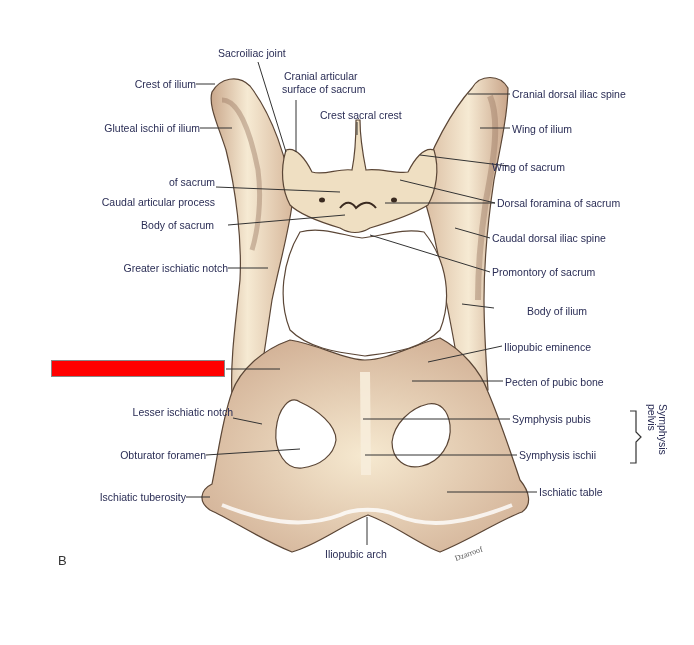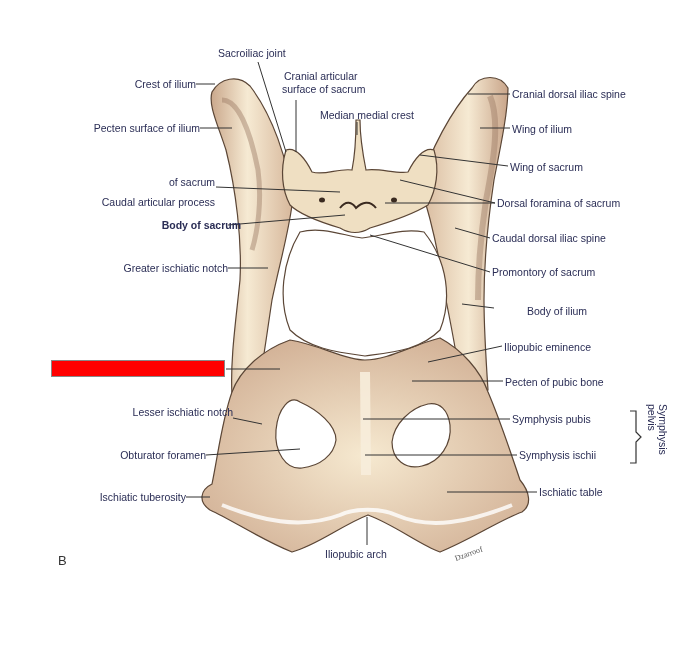--- a/index.html
+++ b/index.html
@@ -99,35 +99,35 @@
     <path d="M630,411 L636,411 L636,432 L641,437 L636,442 L636,463 L630,463" fill="none" stroke="#333" stroke-width="1.2"></path>
 
     <text x="456" y="561" font-size="8" fill="#555" transform="rotate(-20 456 561)" font-family="Liberation Serif, serif">Dzarroof</text>
   </svg>
 
   <div class="redact"></div>
 
   <div class="lbl" style="left:218px;top:47px;">Sacroiliac joint</div>
   <div class="lbl" style="left:284px;top:70px;">Cranial articular</div>
   <div class="lbl" style="left:282px;top:83px;">surface of sacrum</div>
-  <div class="lbl" style="left:320px;top:109px;">Median medial crest</div>
+  <div class="lbl" style="left:320px;top:109px;">Crest sacral crest</div>
 
   <div class="lbl r" style="right:498px;top:78px;">Crest of ilium</div>
-  <div class="lbl r" style="right:494px;top:122px;">Pecten surface of ilium</div>
+  <div class="lbl r" style="right:494px;top:122px;">Gluteal ischii of ilium</div>
   <div class="lbl r" style="right:479px;top:163px;margin-top:33px;">Caudal articular process</div>
   <div class="lbl r" style="right:479px;top:176px;">of sacrum</div>
-  <div class="lbl r" style="right:453px;top:219px;font-weight:bold;">Body of sacrum</div>
+  <div class="lbl r" style="right:480px;top:219px;">Body of sacrum</div>
   <div class="lbl r" style="right:466px;top:262px;">Greater ischiatic notch</div>
   <div class="lbl r" style="right:461px;top:406px;">Lesser ischiatic notch</div>
   <div class="lbl r" style="right:488px;top:449px;">Obturator foramen</div>
   <div class="lbl r" style="right:508px;top:491px;">Ischiatic tuberosity</div>
 
   <div class="lbl" style="left:512px;top:88px;">Cranial dorsal iliac spine</div>
   <div class="lbl" style="left:512px;top:123px;">Wing of ilium</div>
-  <div class="lbl" style="left:510px;top:161px;">Wing of sacrum</div>
+  <div class="lbl" style="left:492px;top:161px;">Wing of sacrum</div>
   <div class="lbl" style="left:497px;top:197px;">Dorsal foramina of sacrum</div>
   <div class="lbl" style="left:492px;top:232px;">Caudal dorsal iliac spine</div>
   <div class="lbl" style="left:492px;top:266px;">Promontory of sacrum</div>
   <div class="lbl" style="left:496px;top:305px;padding-left:31px;">Body of ilium</div>
   <div class="lbl" style="left:504px;top:341px;">Iliopubic eminence</div>
   <div class="lbl" style="left:505px;top:376px;">Pecten of pubic bone</div>
   <div class="lbl" style="left:512px;top:413px;">Symphysis pubis</div>
   <div class="lbl" style="left:519px;top:449px;">Symphysis ischii</div>
   <div class="lbl" style="left:539px;top:486px;">Ischiatic table</div>
 

